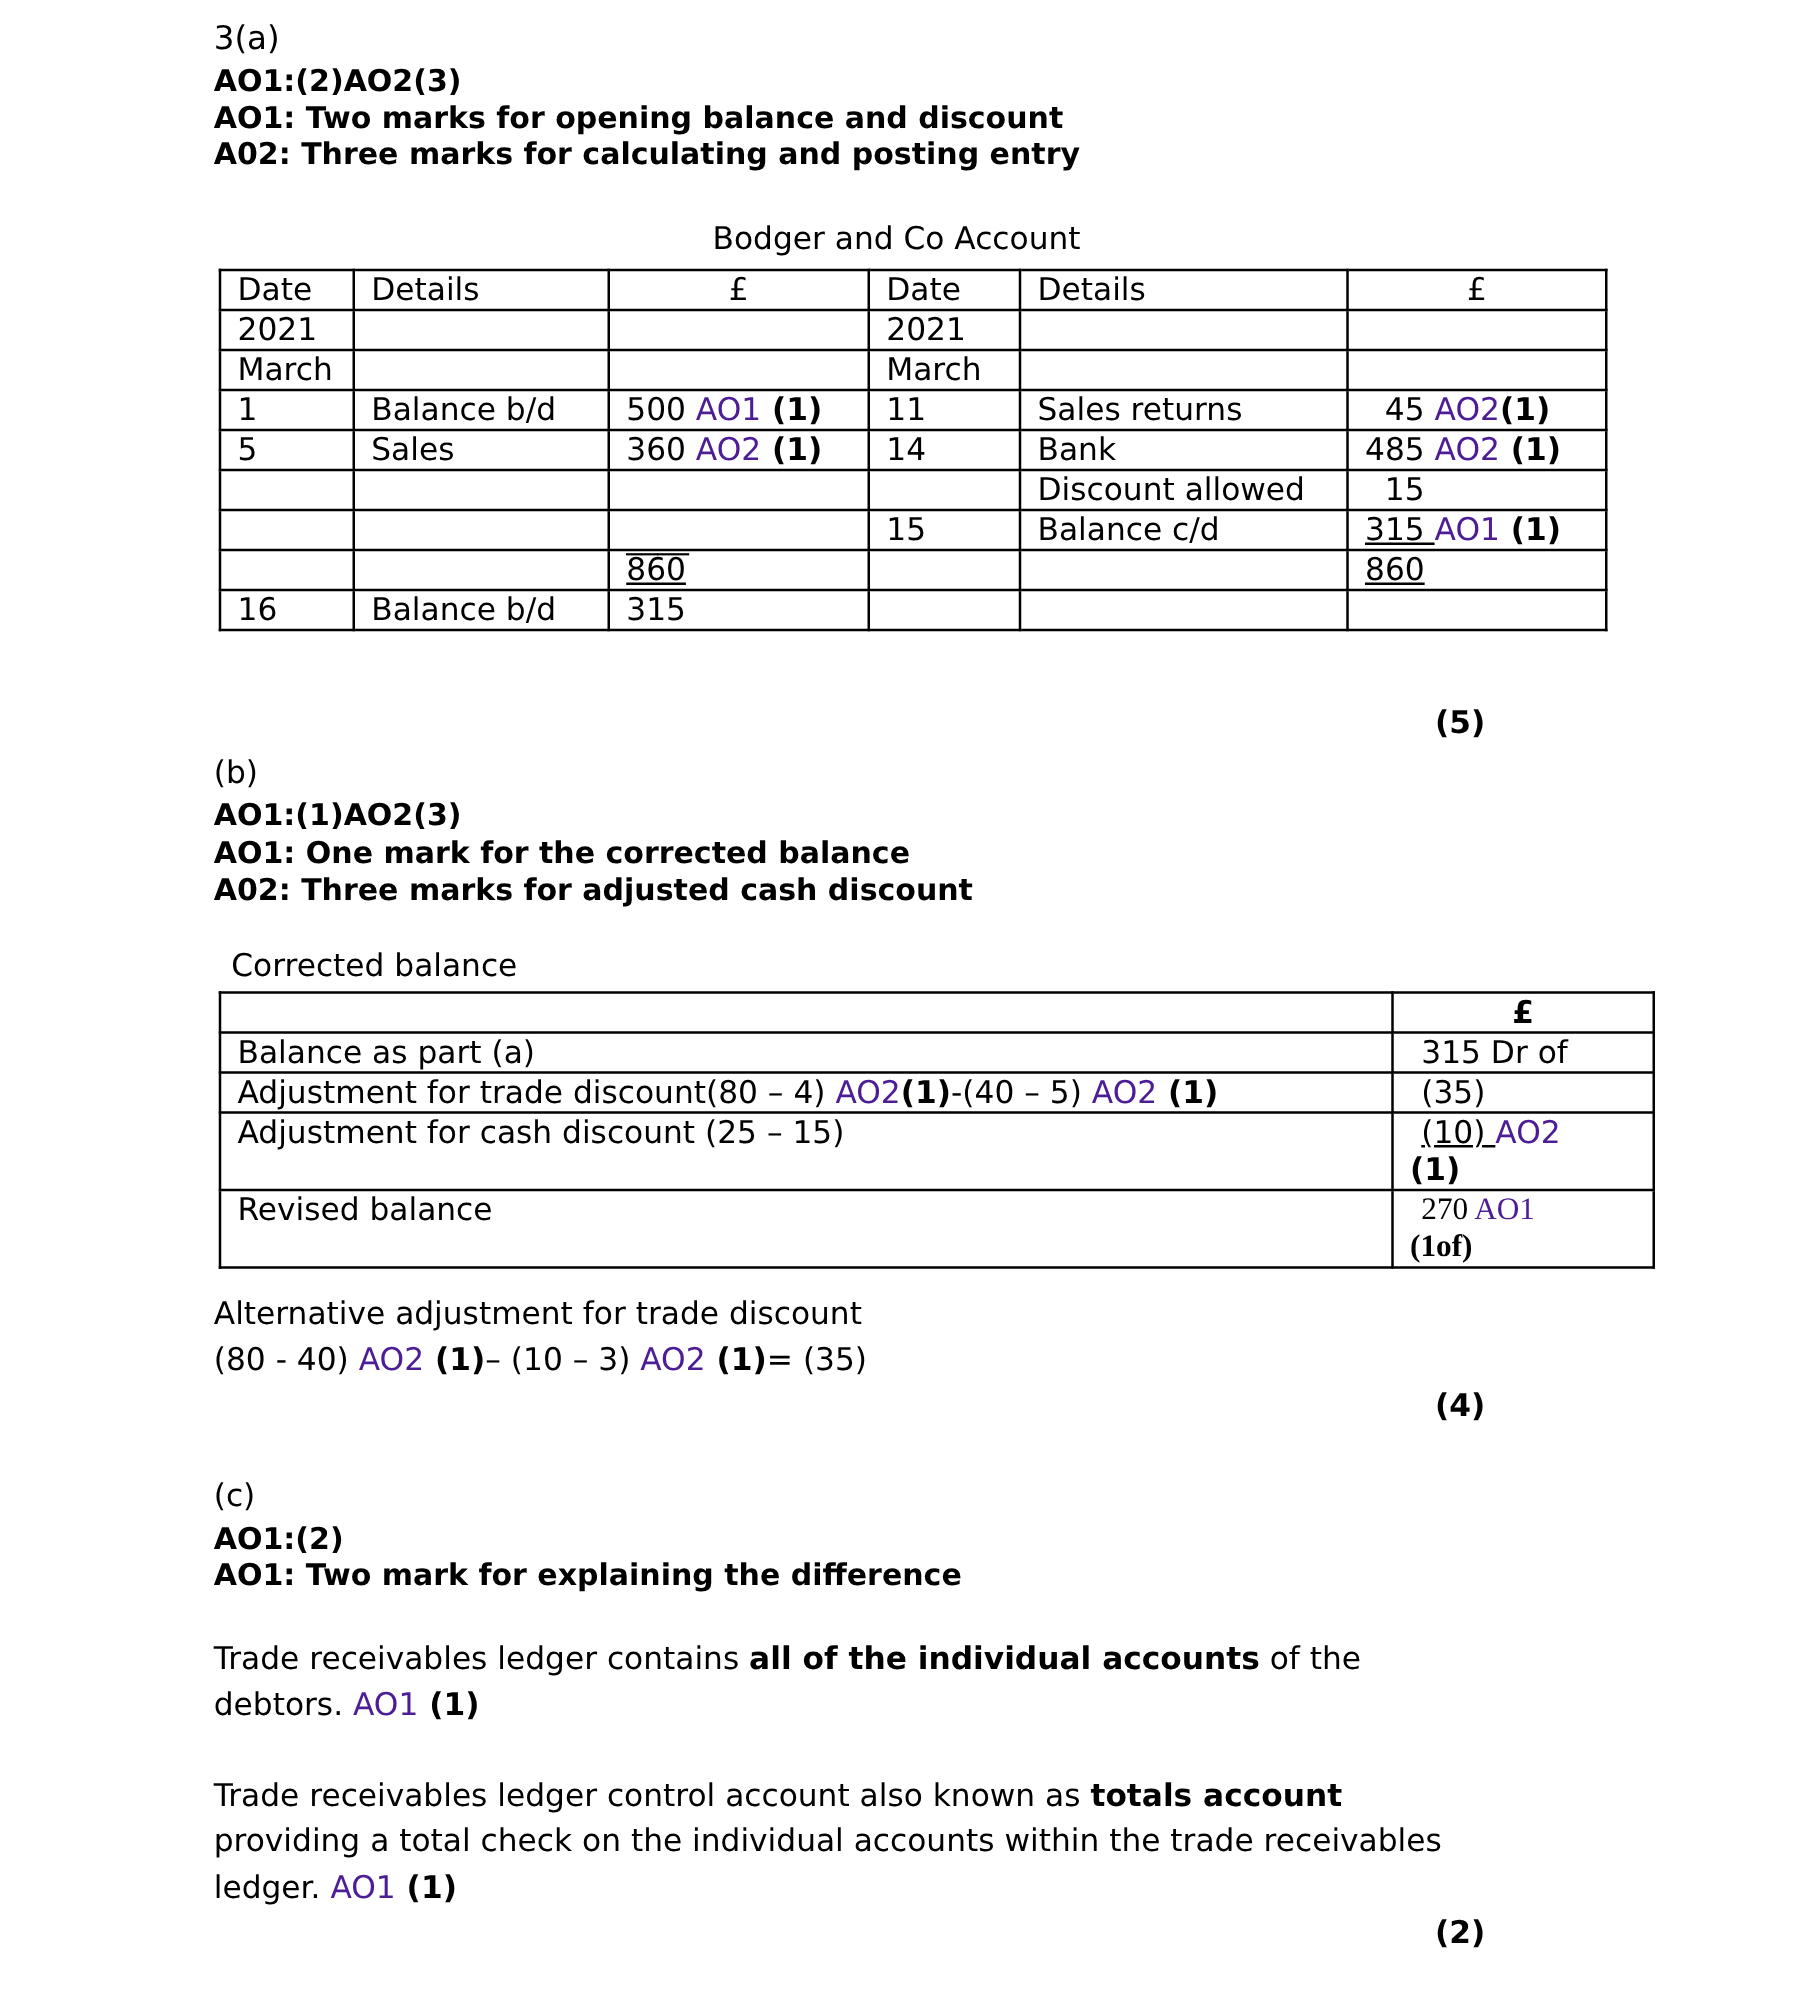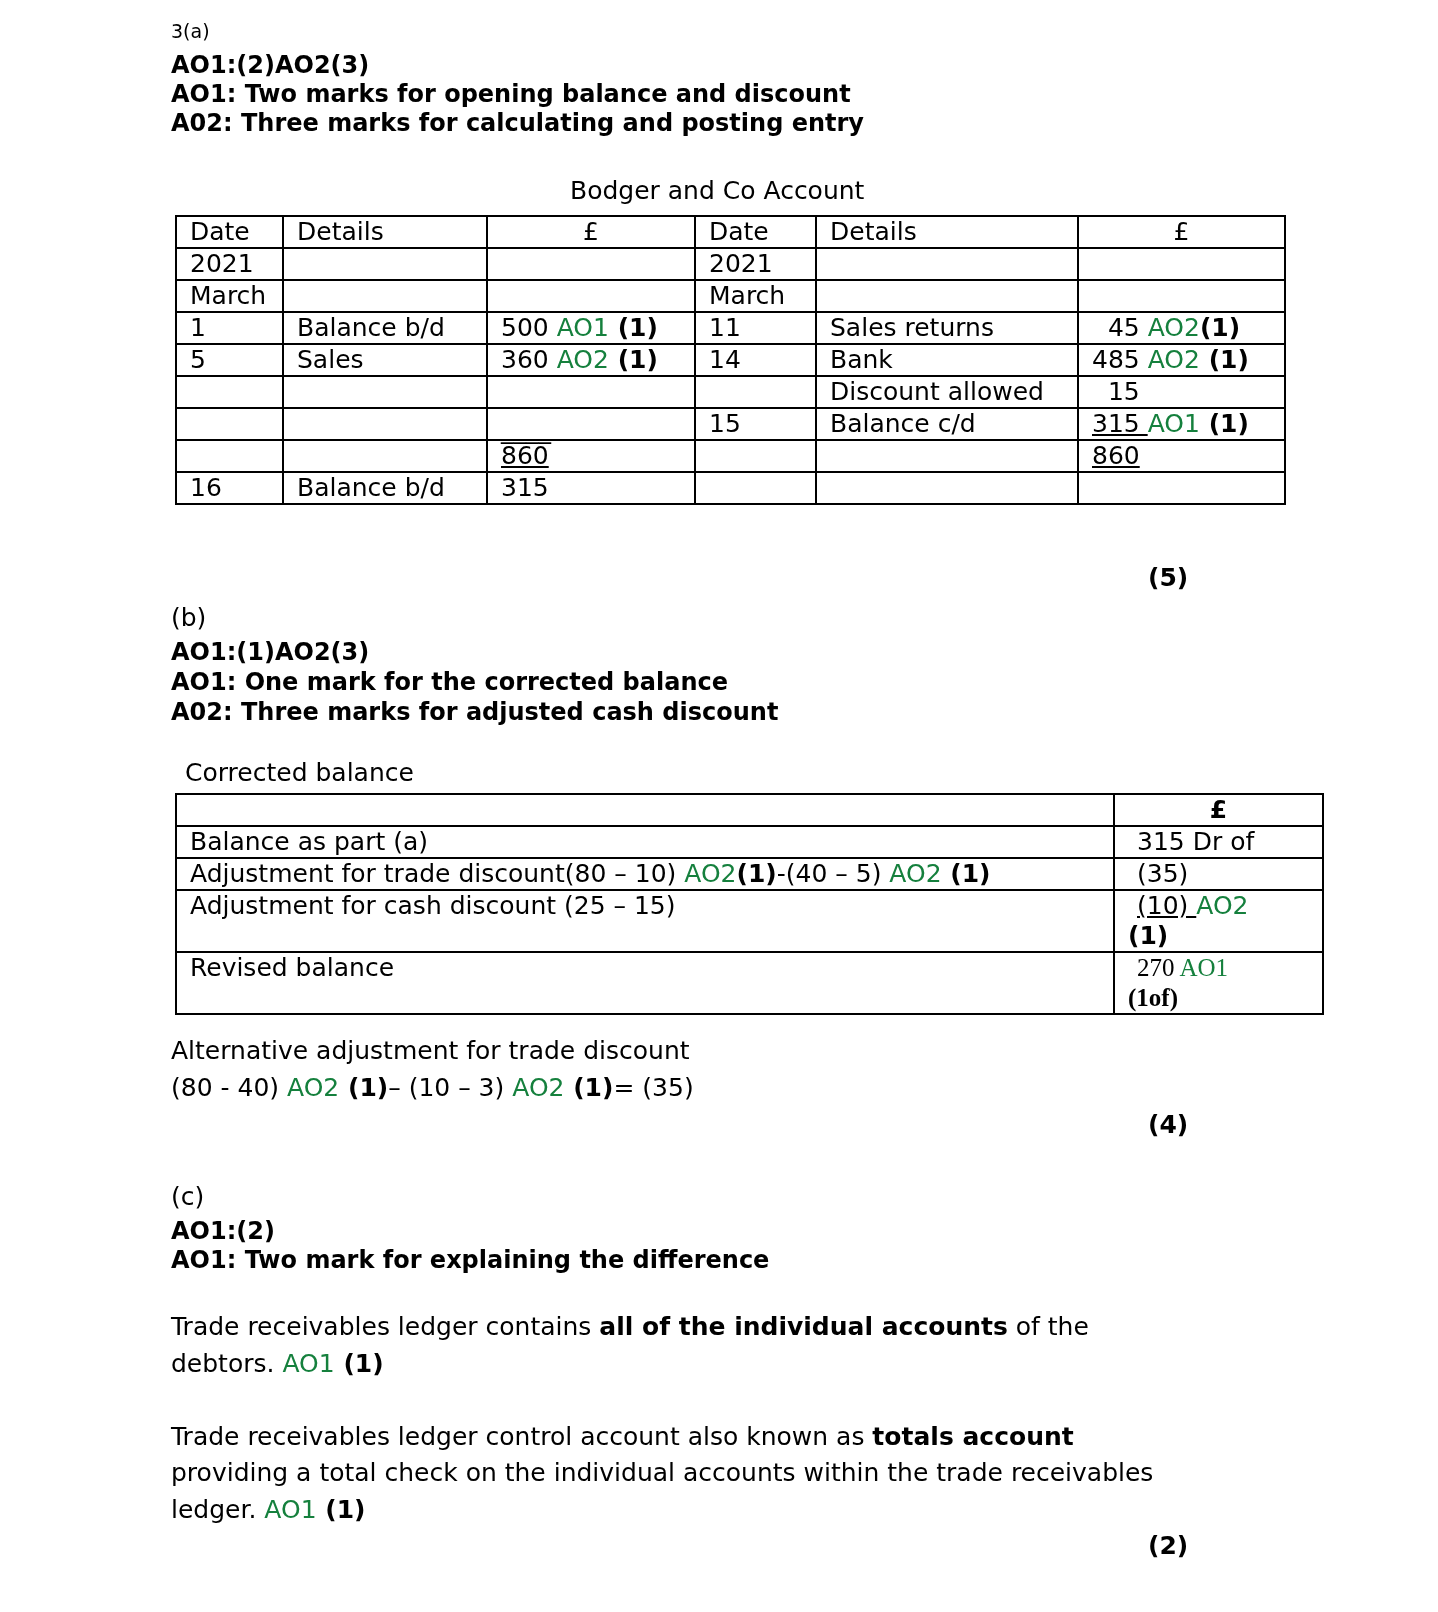--- a/index.html
+++ b/index.html
@@ -3,21 +3,21 @@
 <meta charset="utf-8">
 <style>
   html, body { margin: 0; padding: 0; background: #ffffff; }
   body {
     width: 1438px; height: 1612px; position: relative; overflow: hidden;
     font-family: "DejaVu Sans", "Liberation Sans", sans-serif;
     color: #000000; font-size: 25px;
   }
   .abs { position: absolute; white-space: nowrap; }
   .b { font-weight: bold; }
-  .red { color: #15803d; }
+  .red { color: #4c1d95; }
   .u { text-decoration: underline; }
   .hdr { font-size: 24px; font-weight: bold; line-height: 30px; }
   .txt { font-size: 25px; line-height: 30px; }
 
   
   table.ledger {
     position: absolute; left: 175px; top: 215px;
     border-collapse: collapse; table-layout: fixed; width: 1109px;
     font-size: 25px;
   }
@@ -36,21 +36,21 @@
   table.corr td {
     border: 2px solid #000; padding: 0 0 0 13px; line-height: 30px;
     white-space: nowrap; vertical-align: top;
   }
   table.corr td.amt { padding-left: 22px; }
   table.corr td.c { text-align: center; padding: 0; }
 </style>
 </head>
 <body>
 
-<div class="abs txt" style="left:171px; top:16px; font-size:19px;">3(a)</div>
+<div class="abs txt" style="left:171px; top:16px; font-size:26px;">3(a)</div>
 <div class="abs hdr" style="left:171px; top:50px;">AO1:(2)AO2(3)</div>
 <div class="abs hdr" style="left:171px; top:79px;">AO1: Two marks for opening balance and discount</div>
 <div class="abs hdr" style="left:171px; top:108px;">A02: Three marks for calculating and posting entry</div>
 
 <div class="abs txt" style="left:570px; top:176px;">Bodger and Co Account</div>
 
 <table class="ledger">
   <colgroup>
     <col style="width:107px">
       <col style="width:204px">
@@ -153,21 +153,21 @@
   <tbody>
       <tr>
     <td style="height:30px"></td>
     <td class="c b">£</td>
   </tr>
   <tr>
     <td>Balance as part (a)</td>
     <td class="amt">315 Dr of</td>
   </tr>
   <tr>
-    <td><span style="white-space:pre">Adjustment for trade discount(80 – 10) </span><span class="red">AO2</span><span class="b">(1)</span><span style="white-space:pre">-(40 – 5) </span><span class="red">AO2</span><span class="b" style="white-space:pre"> (1)</span></td>
+    <td><span style="white-space:pre">Adjustment for trade discount(80 – 4) </span><span class="red">AO2</span><span class="b">(1)</span><span style="white-space:pre">-(40 – 5) </span><span class="red">AO2</span><span class="b" style="white-space:pre"> (1)</span></td>
     <td class="amt">(35)</td>
   </tr>
   <tr>
     <td style="height:60px">Adjustment for cash discount (25 – 15)</td>
     <td class="amt" style="white-space:normal; padding-left:13px;"><span class="u" style="white-space:pre; padding-left:9px;">(10) </span><span class="red">AO2</span><br><span class="b">(1)</span></td>
   </tr>
   <tr>
     <td style="height:60px">Revised balance</td>
     <td class="amt" style="white-space:normal; padding-left:13px;font-family:Liberation Serif, serif;"><span style="white-space:pre; padding-left:9px;">270 </span><span class="red">AO1</span><br><span class="b">(1of)</span></td>
   </tr>

